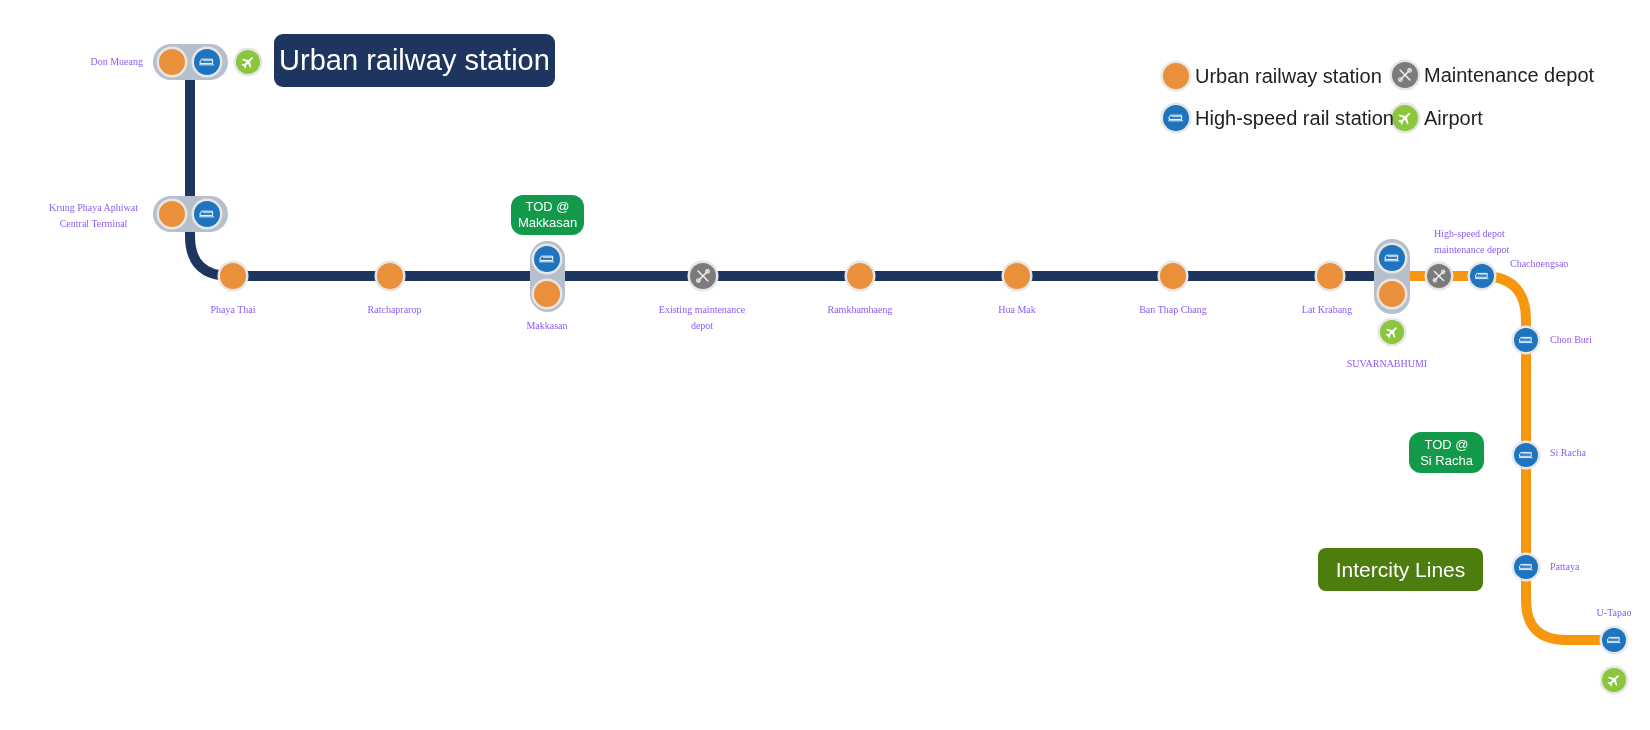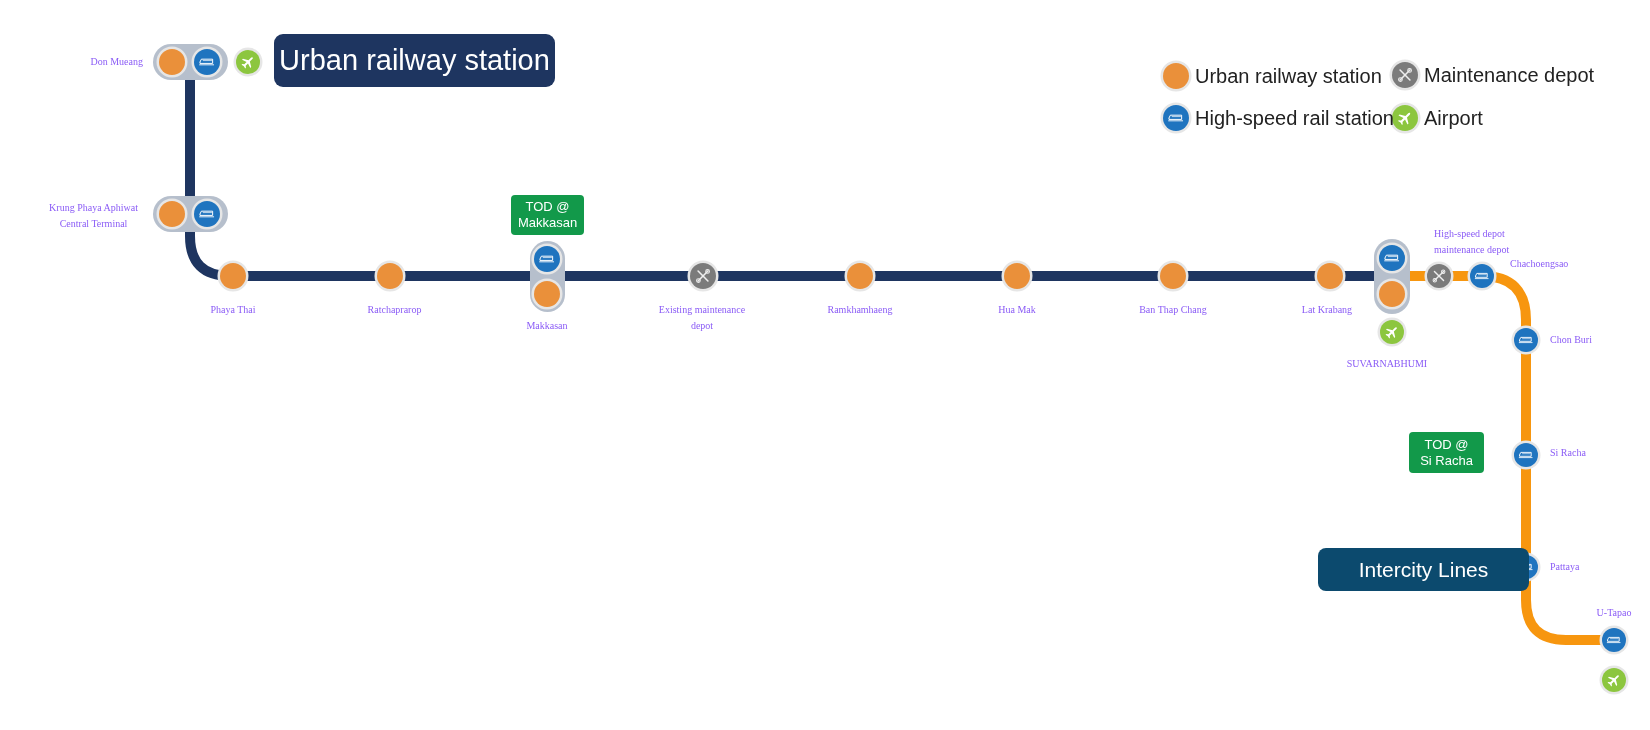--- a/index.html
+++ b/index.html
@@ -6,24 +6,24 @@
   body { width: 1650px; height: 730px; position: relative; overflow: hidden;
          font-family: "Liberation Sans", sans-serif; }
   #map { position: absolute; left: 0; top: 0; }
   .lbl { position: absolute; color: #8b5cf6; font-size: 10px; line-height: 16px;
          white-space: nowrap; font-family: Liberation Serif, serif; }
   .lbl.c { transform: translateX(-50%); text-align: center; }
   .lbl.r { transform: translateX(-100%); text-align: right; }
   .title-box { position: absolute; left: 274px; top: 34px; width: 281px; height: 53px;
                background: #1e3560; border-radius: 9px; color: #fff; font-size: 29px;
                display: flex; align-items: center; justify-content: center; }
-  .intercity-box { position: absolute; left: 1318px; top: 548px; width: 211px; height: 43px;
-                   background: #0c4a6e; border-radius: 8px; color: #fff; font-size: 21px;
+  .intercity-box { position: absolute; left: 1318px; top: 548px; width: 165px; height: 43px;
+                   background: #4d7c0f; border-radius: 8px; color: #fff; font-size: 21px;
                    display: flex; align-items: center; justify-content: center; }
-  .tod { position: absolute; background: #12994a; color: #fff; border-radius: 4px;
+  .tod { position: absolute; background: #12994a; color: #fff; border-radius: 12px;
          font-size: 13px; line-height: 16px; text-align: center;
          display: flex; flex-direction: column; align-items: center; justify-content: center; }
   .legend-text { position: absolute; color: #222; font-size: 20px; line-height: 22px; white-space: nowrap; }
 </style>
 </head>
 <body>
 
 <svg id="map" width="1650" height="730">
   <defs>
     <symbol id="train" viewBox="0 0 24 14">

